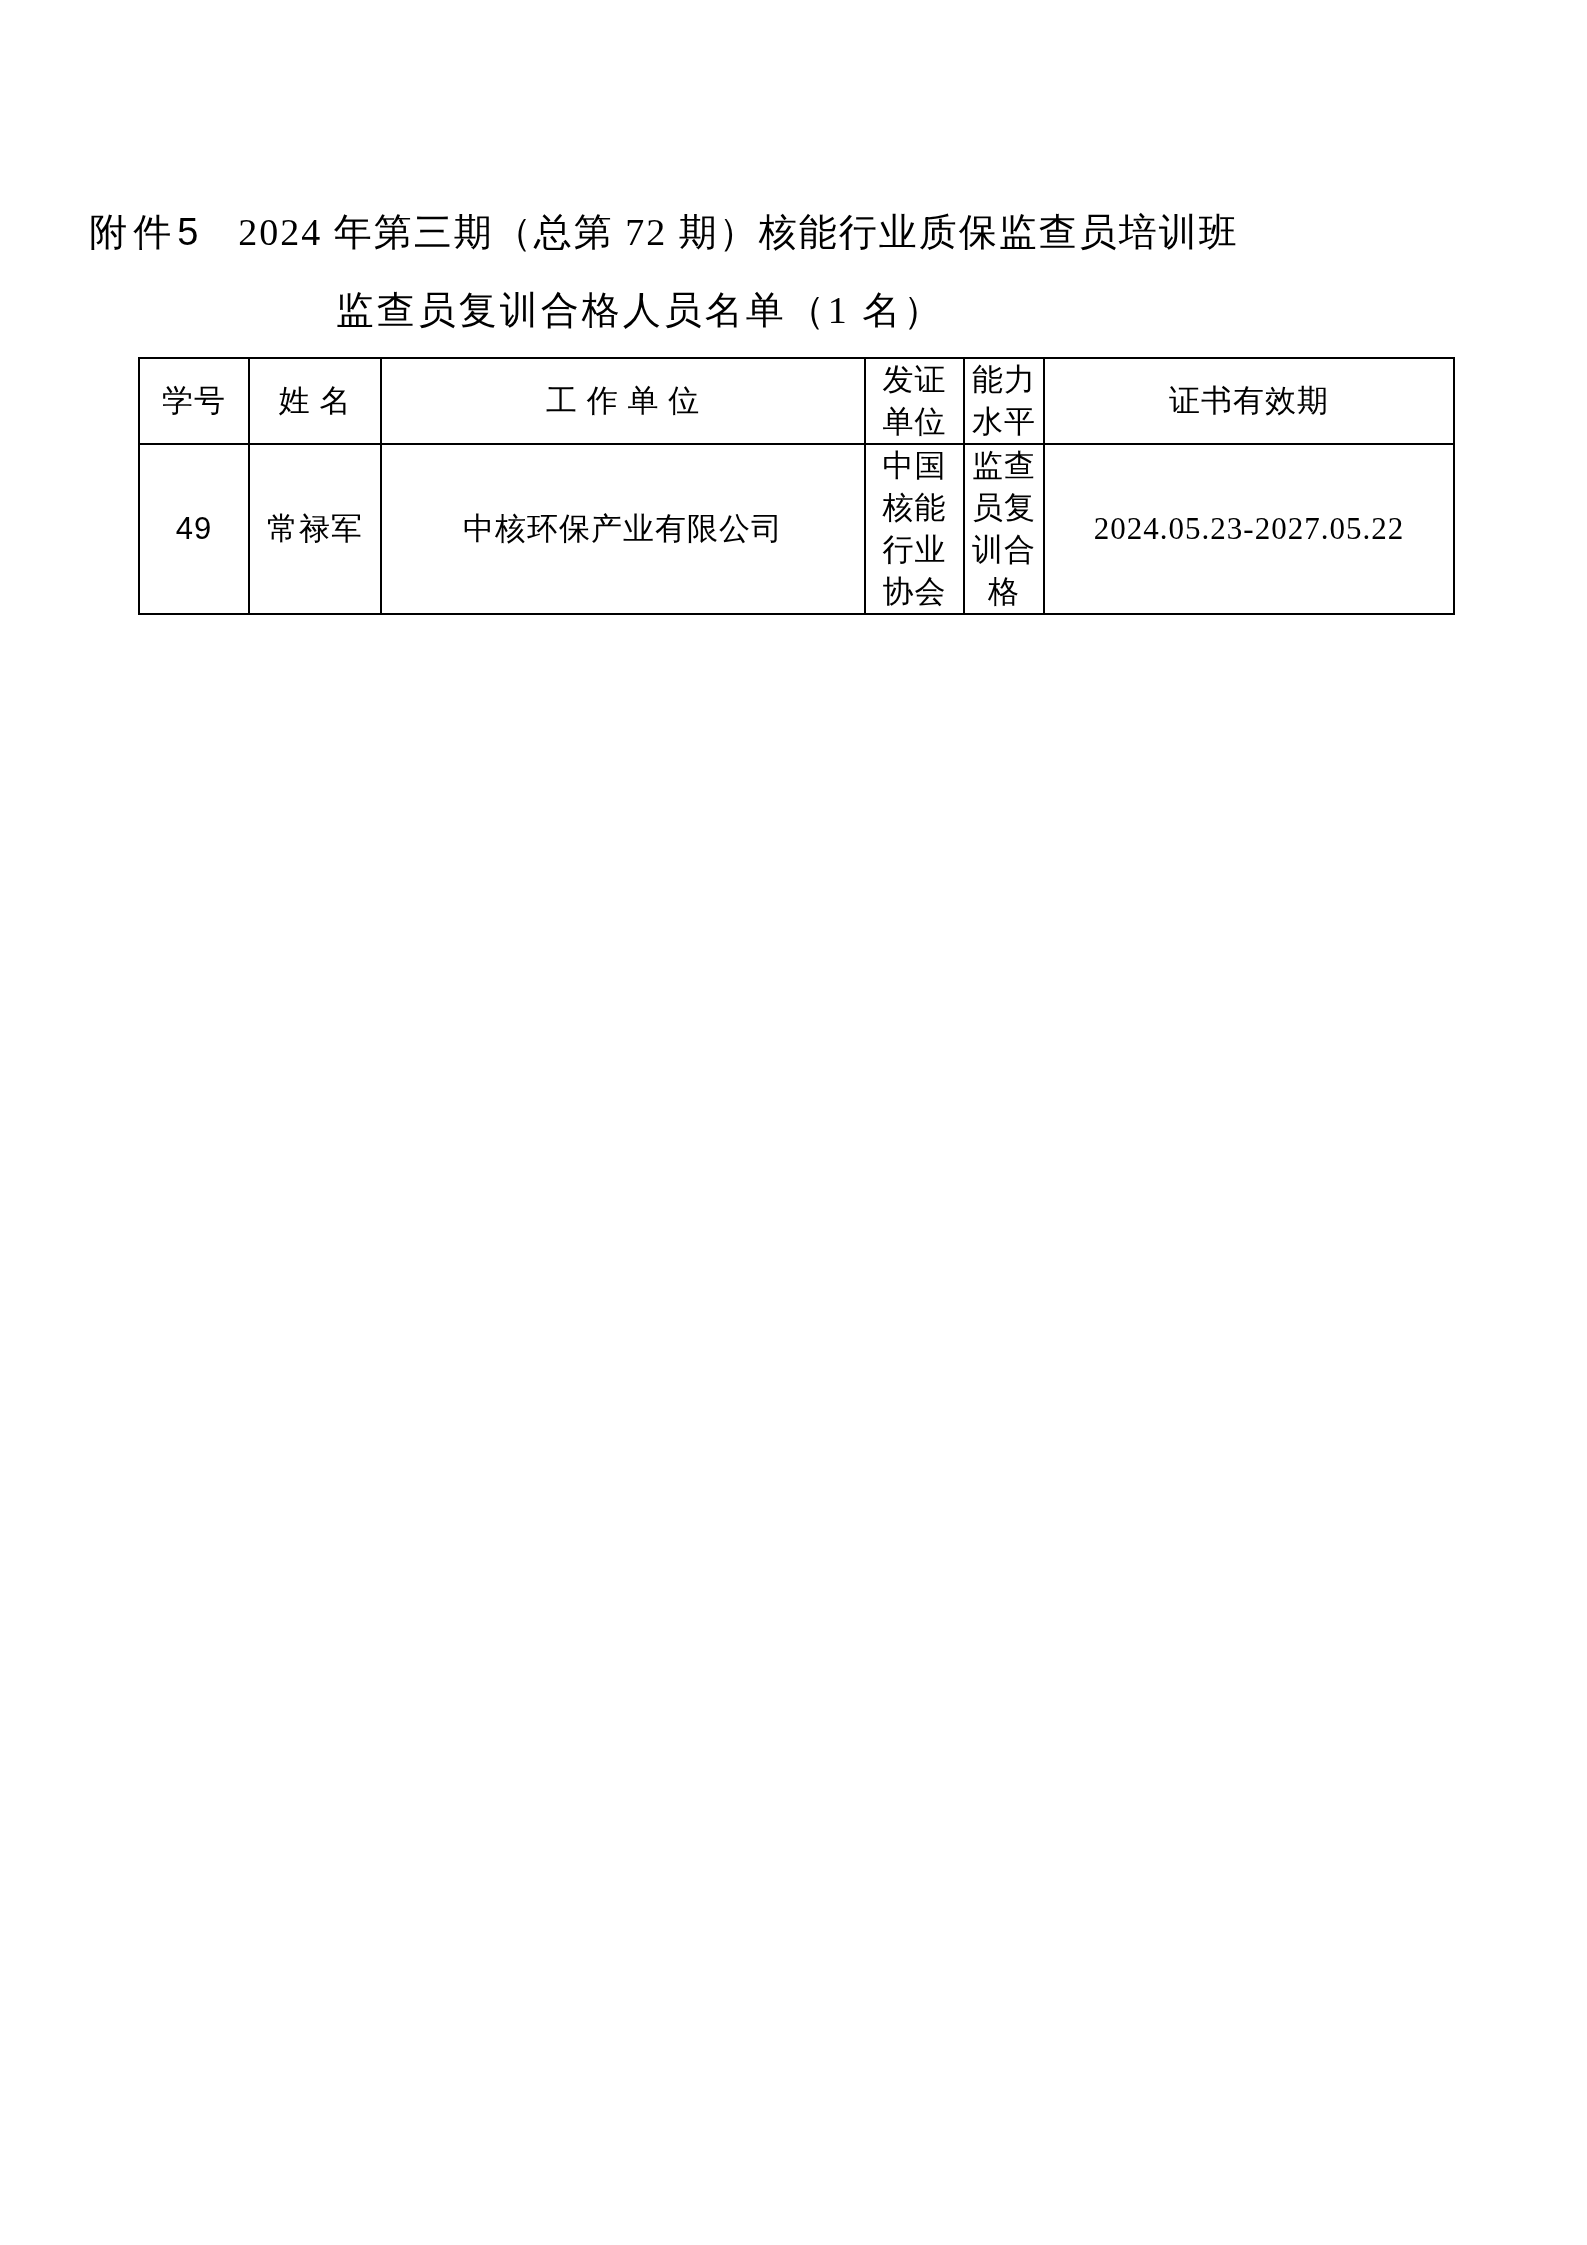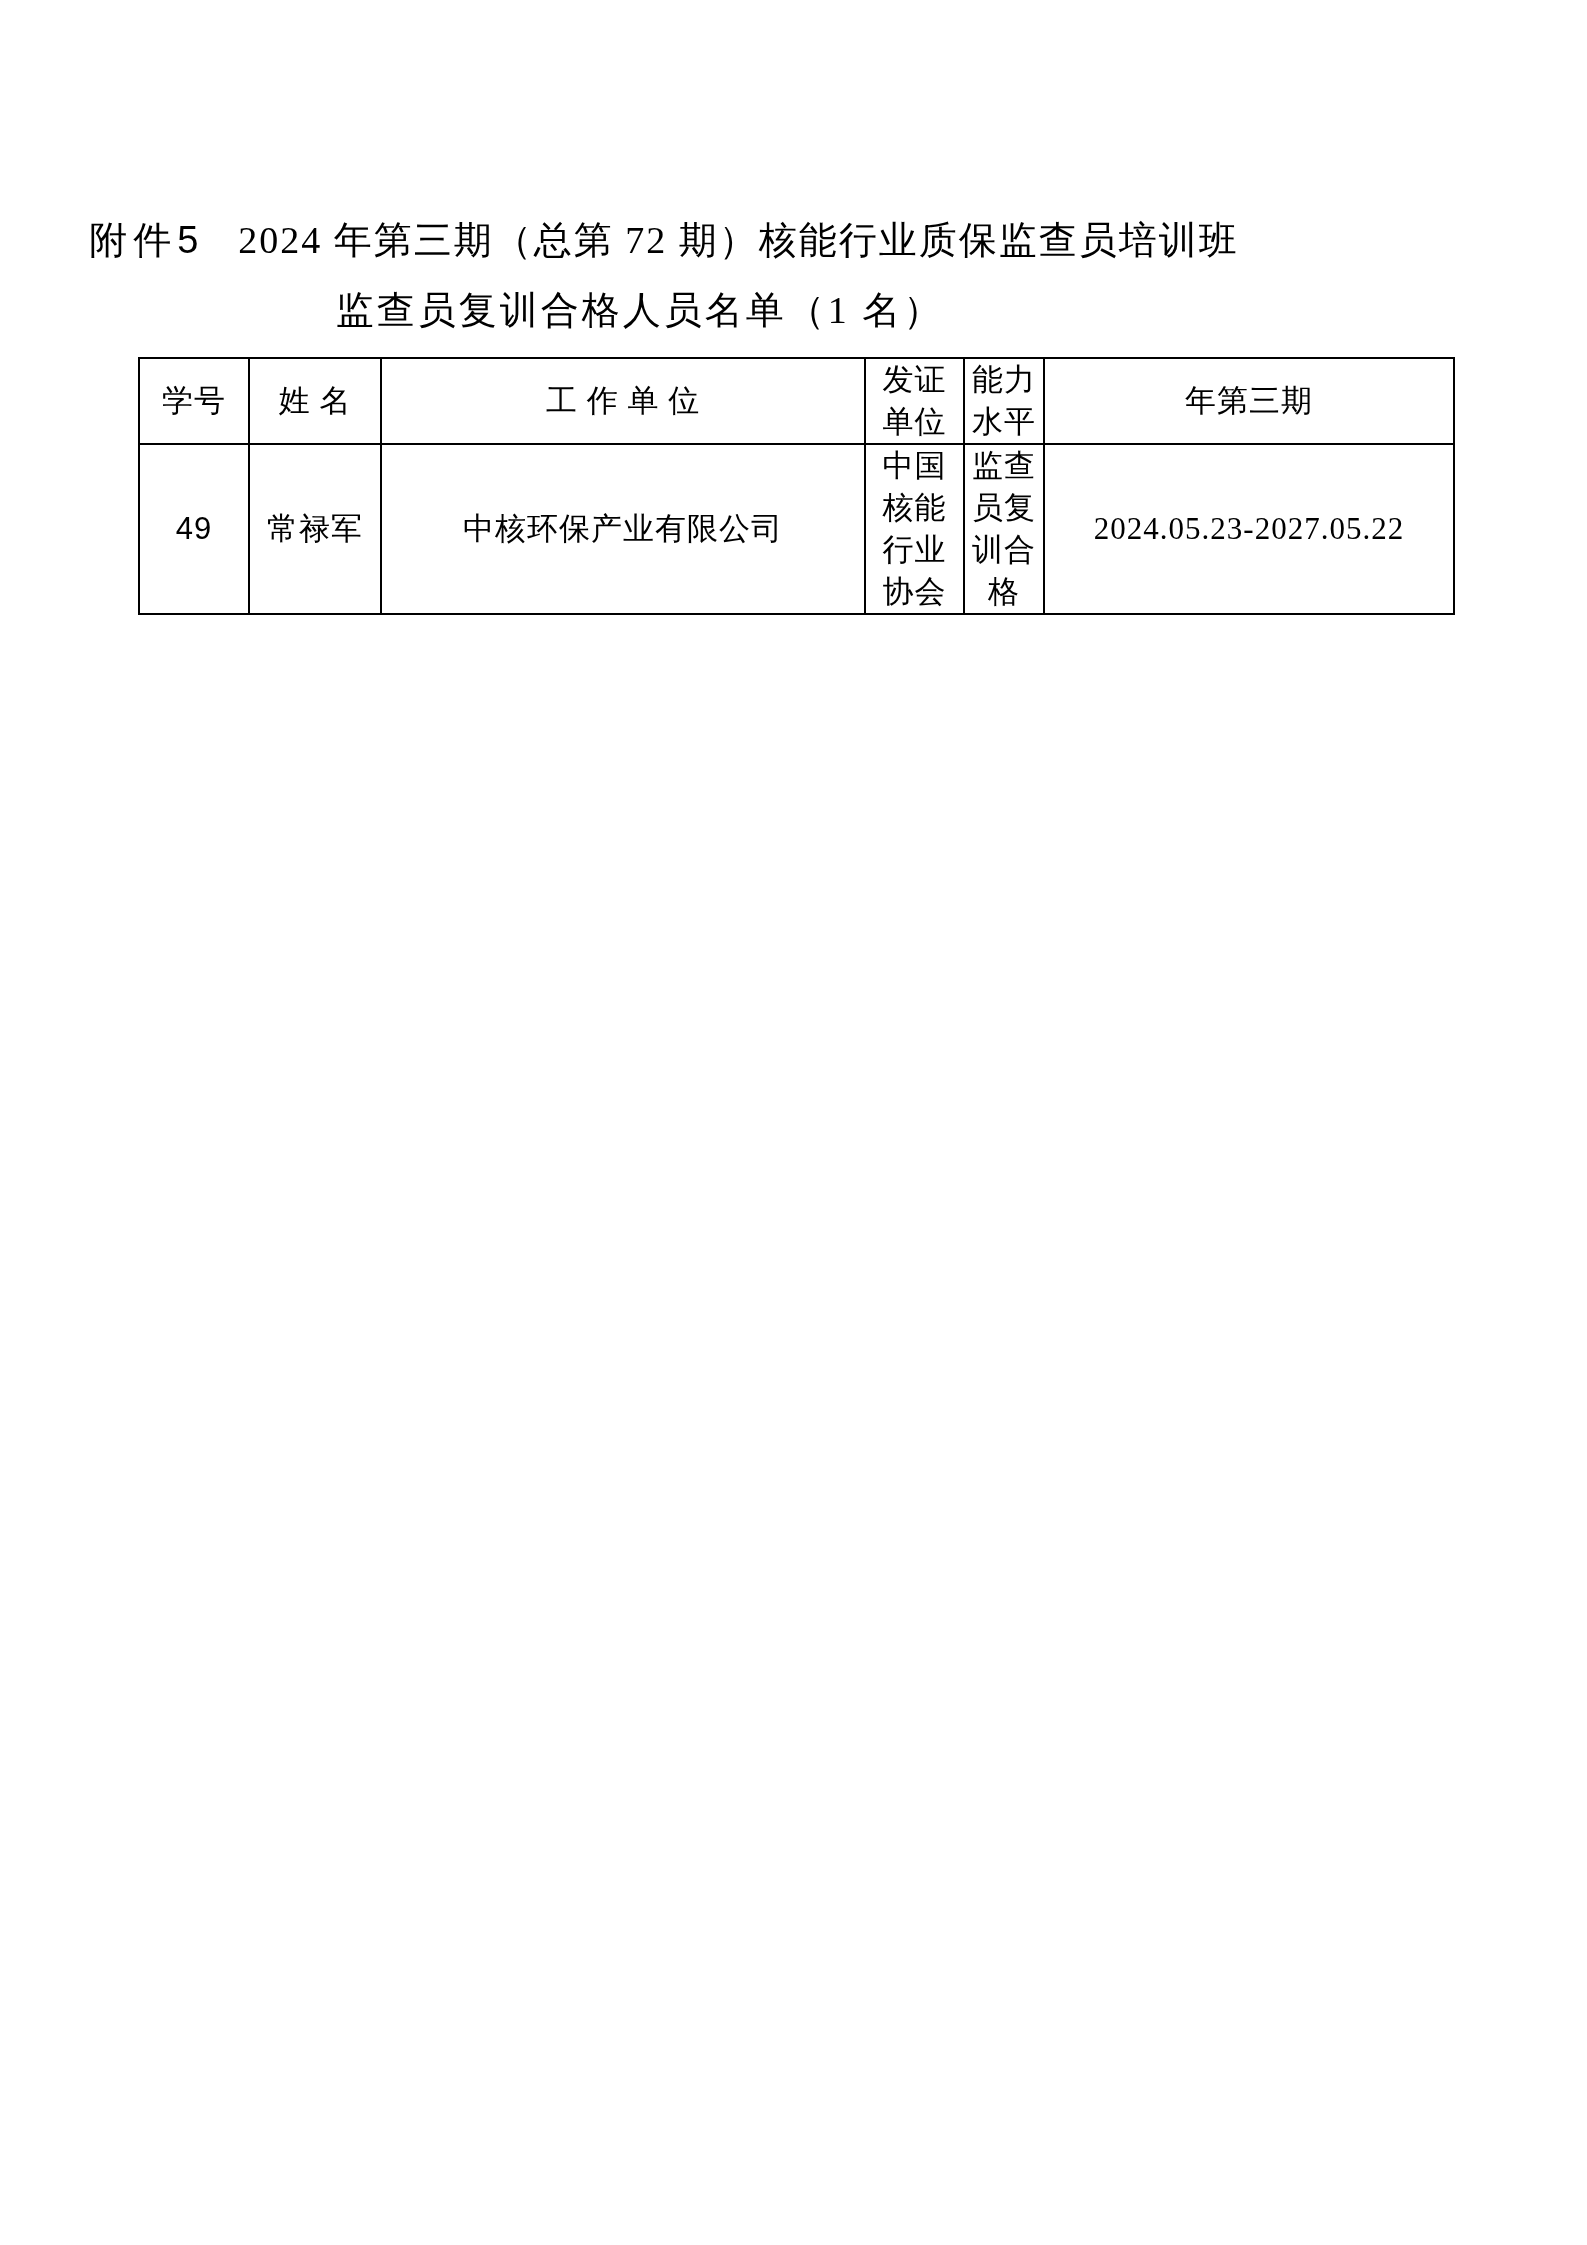--- a/index.html
+++ b/index.html
@@ -11,21 +11,21 @@
     position: relative;
     width: 1587px;
     height: 2245px;
     background: #ffffff;
     color: #000000;
     font-family: "Liberation Serif", "DejaVu Serif", serif;
     overflow: hidden;
   }
   .title-line1 {
     position: absolute;
-    top: 216px;
+    top: 208px;
     left: 0;
     width: 1328px;
     text-align: center;
     font-size: 38px;
     line-height: 48px;
     letter-spacing: 2px;
     white-space: nowrap;
   }
   .title-prefix {
     font-family: "Liberation Sans", "DejaVu Sans", sans-serif;
@@ -101,21 +101,21 @@
     </colgroup>
     <thead>
       <tr>
         <th>学号</th>
         <th>姓 名</th>
         <th>工 作 单 位</th>
         <th>发证
 单位</th>
         <th>能力
 水平</th>
-        <th>年第三期</th>
+        <th>证书有效期</th>
       </tr>
     </thead>
     <tbody>
       <tr>
         <td class="sans-digits">49</td>
         <td>常禄军</td>
         <td>中核环保产业有限公司</td>
         <td>中国
 核能
 行业

